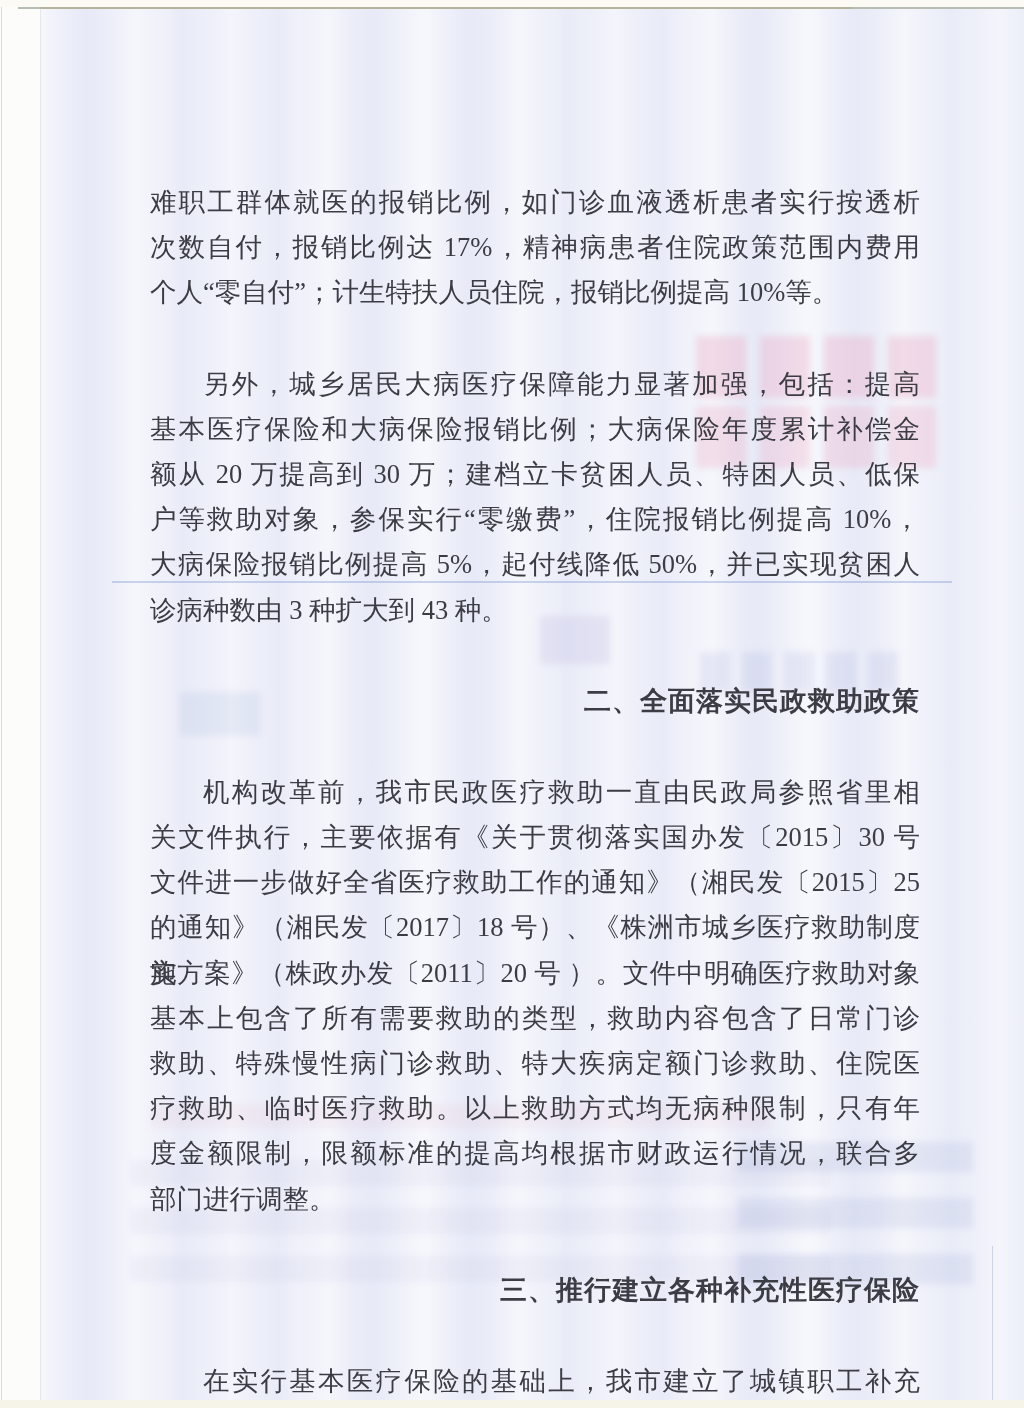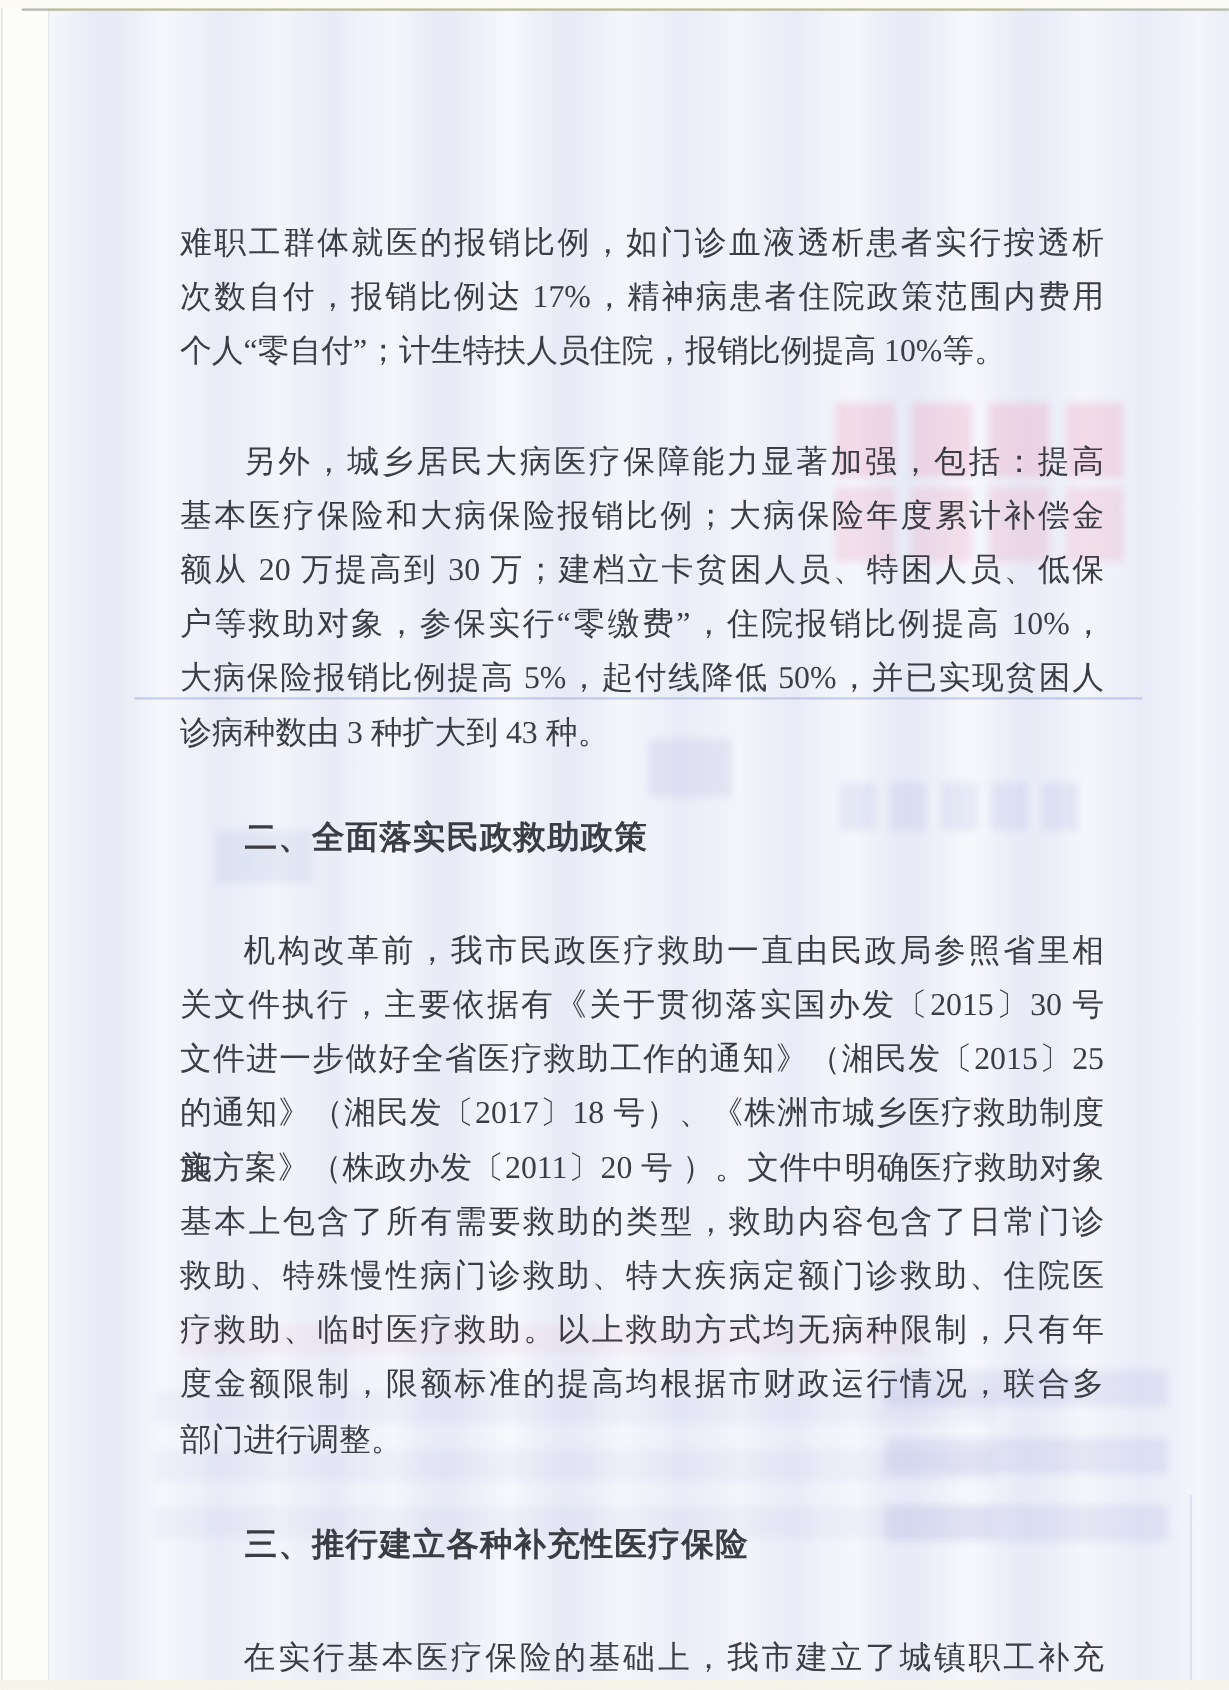--- a/index.html
+++ b/index.html
@@ -8,21 +8,21 @@
     width: 1024px;
     height: 1408px;
     overflow: hidden;
     background: #ffffff;
   }
   .scan {
     position: absolute;
     left: 0; top: 0;
     width: 852px;
     height: 1408px;
-    background: #fef9c3;
+    background: #fdba74;
   }
   
   .edge-left {
     position: absolute;
     left: 0; top: 0;
     width: 40px; height: 1408px;
     background: #fcfcfa;
     border-right: 1px solid rgba(210,212,222,0.5);
   }
   .edge-left-hairline {
@@ -139,24 +139,25 @@
   }
   .fill {
     text-align: justify;
     text-align-last: justify;
   }
   .indent {
     text-indent: 2em;
     margin-top: 46px;
   }
   .heading {
-    font-family: Liberation Mono, monospace;
+    font-family: Liberation Serif, serif;
     font-weight: 700;
     font-size: 27px;
     letter-spacing: 1px;
+    text-align: right;
   }
 </style>
 </head>
 <body>
 
 <div class="scan">
 
   <div class="paper"></div>
 
   <div class="edge-left"></div>

